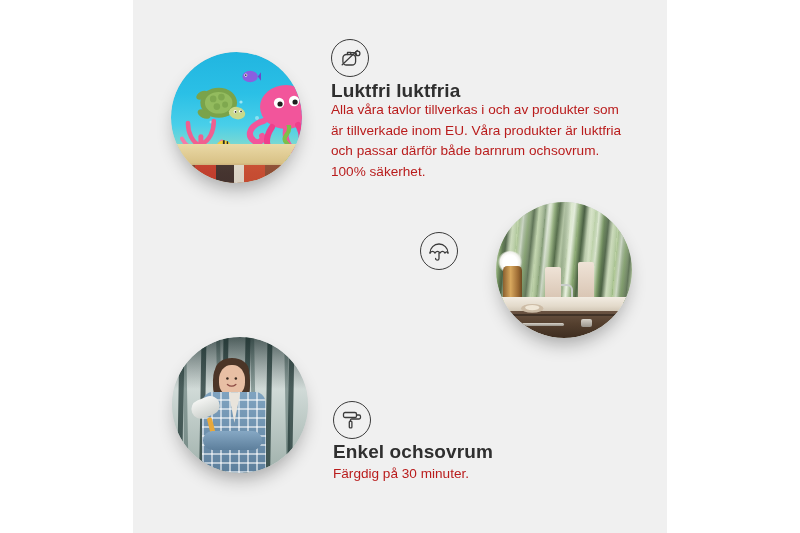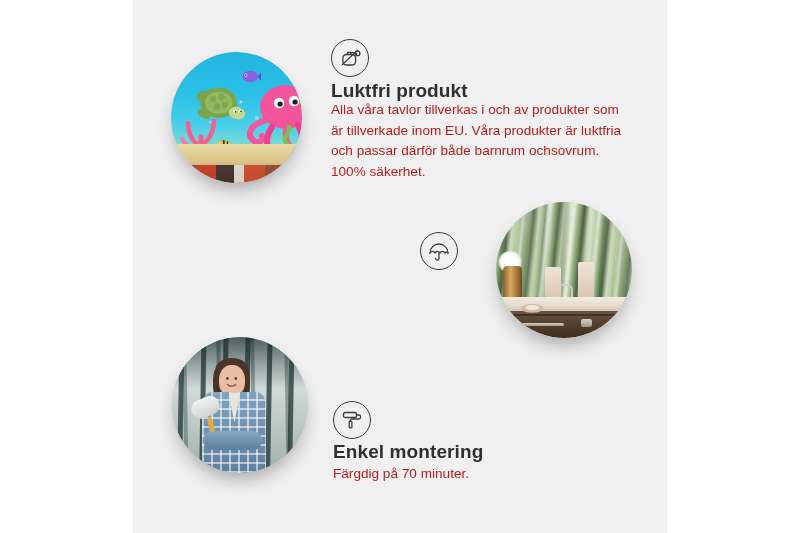--- a/index.html
+++ b/index.html
@@ -344,21 +344,21 @@
     <div class="icon-circle">
       <svg width="26" height="26" viewBox="0 0 26 26" fill="none" stroke="#3b3b3b" stroke-width="1.3" stroke-linecap="round" stroke-linejoin="round">
         <path d="M9.5 9.5 h5.5 a3.6 3.6 0 0 1 3.6 3.6 v3.3 a3.6 3.6 0 0 1 -3.6 3.6 h-5.5 a3.6 3.6 0 0 1 -3.6 -3.6 v-3.3 a3.6 3.6 0 0 1 3.6 -3.6 z"></path>
         <path d="M10.5 9.5 v-2.2 h3.2 v2.2"></path>
         <path d="M14 7.6 h3.2 a2.4 2.4 0 0 1 2.4 2.4"></path>
         <circle cx="20.6" cy="8.4" r="2.3"></circle>
         <path d="M5.2 19.8 L20.4 5.4"></path>
       </svg>
     </div>
 
-    <div class="title align-left">Luktfri produkt</div>
+    <div class="title align-left">Luktfri luktfria</div>
     <div class="desc align-left">Alla våra tavlor tillverkas i och av produkter som är tillverkade inom EU. Våra produkter är luktfria och passar därför både barnrum ochsovrum. 100% säkerhet.</div>
   </div>
 
   <div class="feature" id="block2">
 
     <div class="photo">
       <div class="inner">
         <div class="bath">
           <div class="wall"></div>
           <div class="flower"></div>
@@ -419,16 +419,16 @@
     </div>
 
     <div class="icon-circle">
       <svg width="26" height="26" viewBox="0 0 26 26" fill="none" stroke="#3b3b3b" stroke-width="1.3" stroke-linecap="round" stroke-linejoin="round">
         <rect x="4.5" y="5.5" width="13" height="5" rx="1.6"></rect>
         <path d="M17.5 8 h2.6 a1.4 1.4 0 0 1 1.4 1.4 v1.2 a1.4 1.4 0 0 1 -1.4 1.4 h-7.4 a1.3 1.3 0 0 0 -1.3 1.3 v0.9"></path>
         <rect x="10.3" y="14.2" width="2.6" height="6.6" rx="0.9"></rect>
       </svg>
     </div>
 
-    <div class="title align-left">Enkel montering</div>
-    <div class="desc align-left">Färgdig på 70 minuter.</div>
+    <div class="title align-left">Enkel ochsovrum</div>
+    <div class="desc align-left">Färgdig på 30 minuter.</div>
   </div>
 </div>
 
 </body></html>

